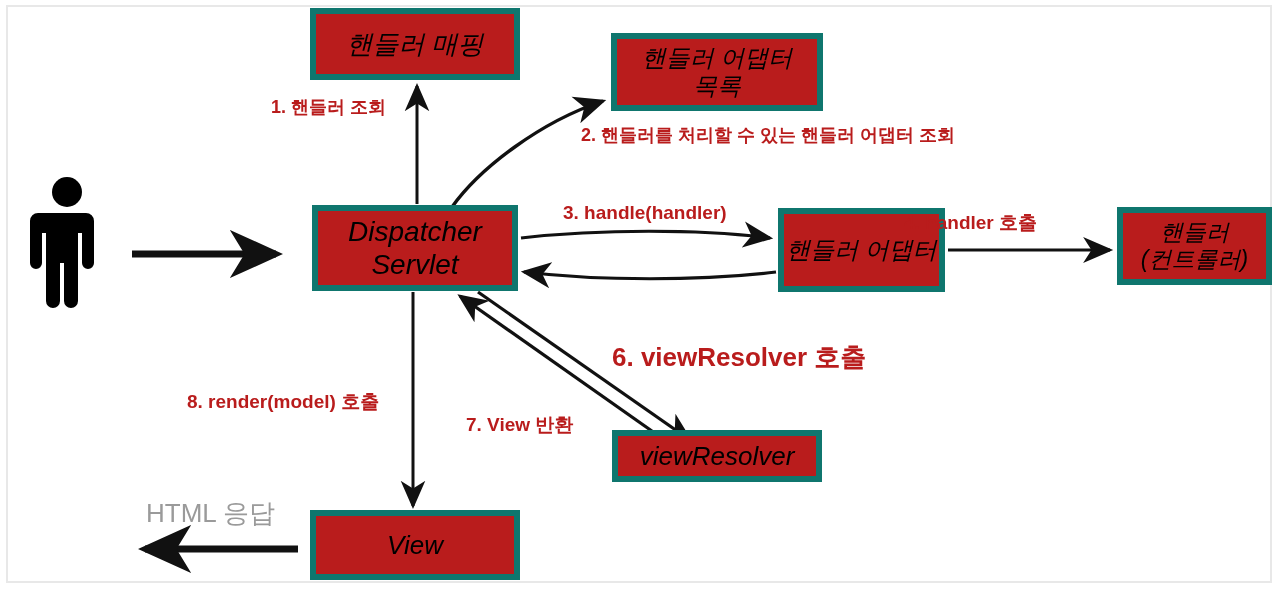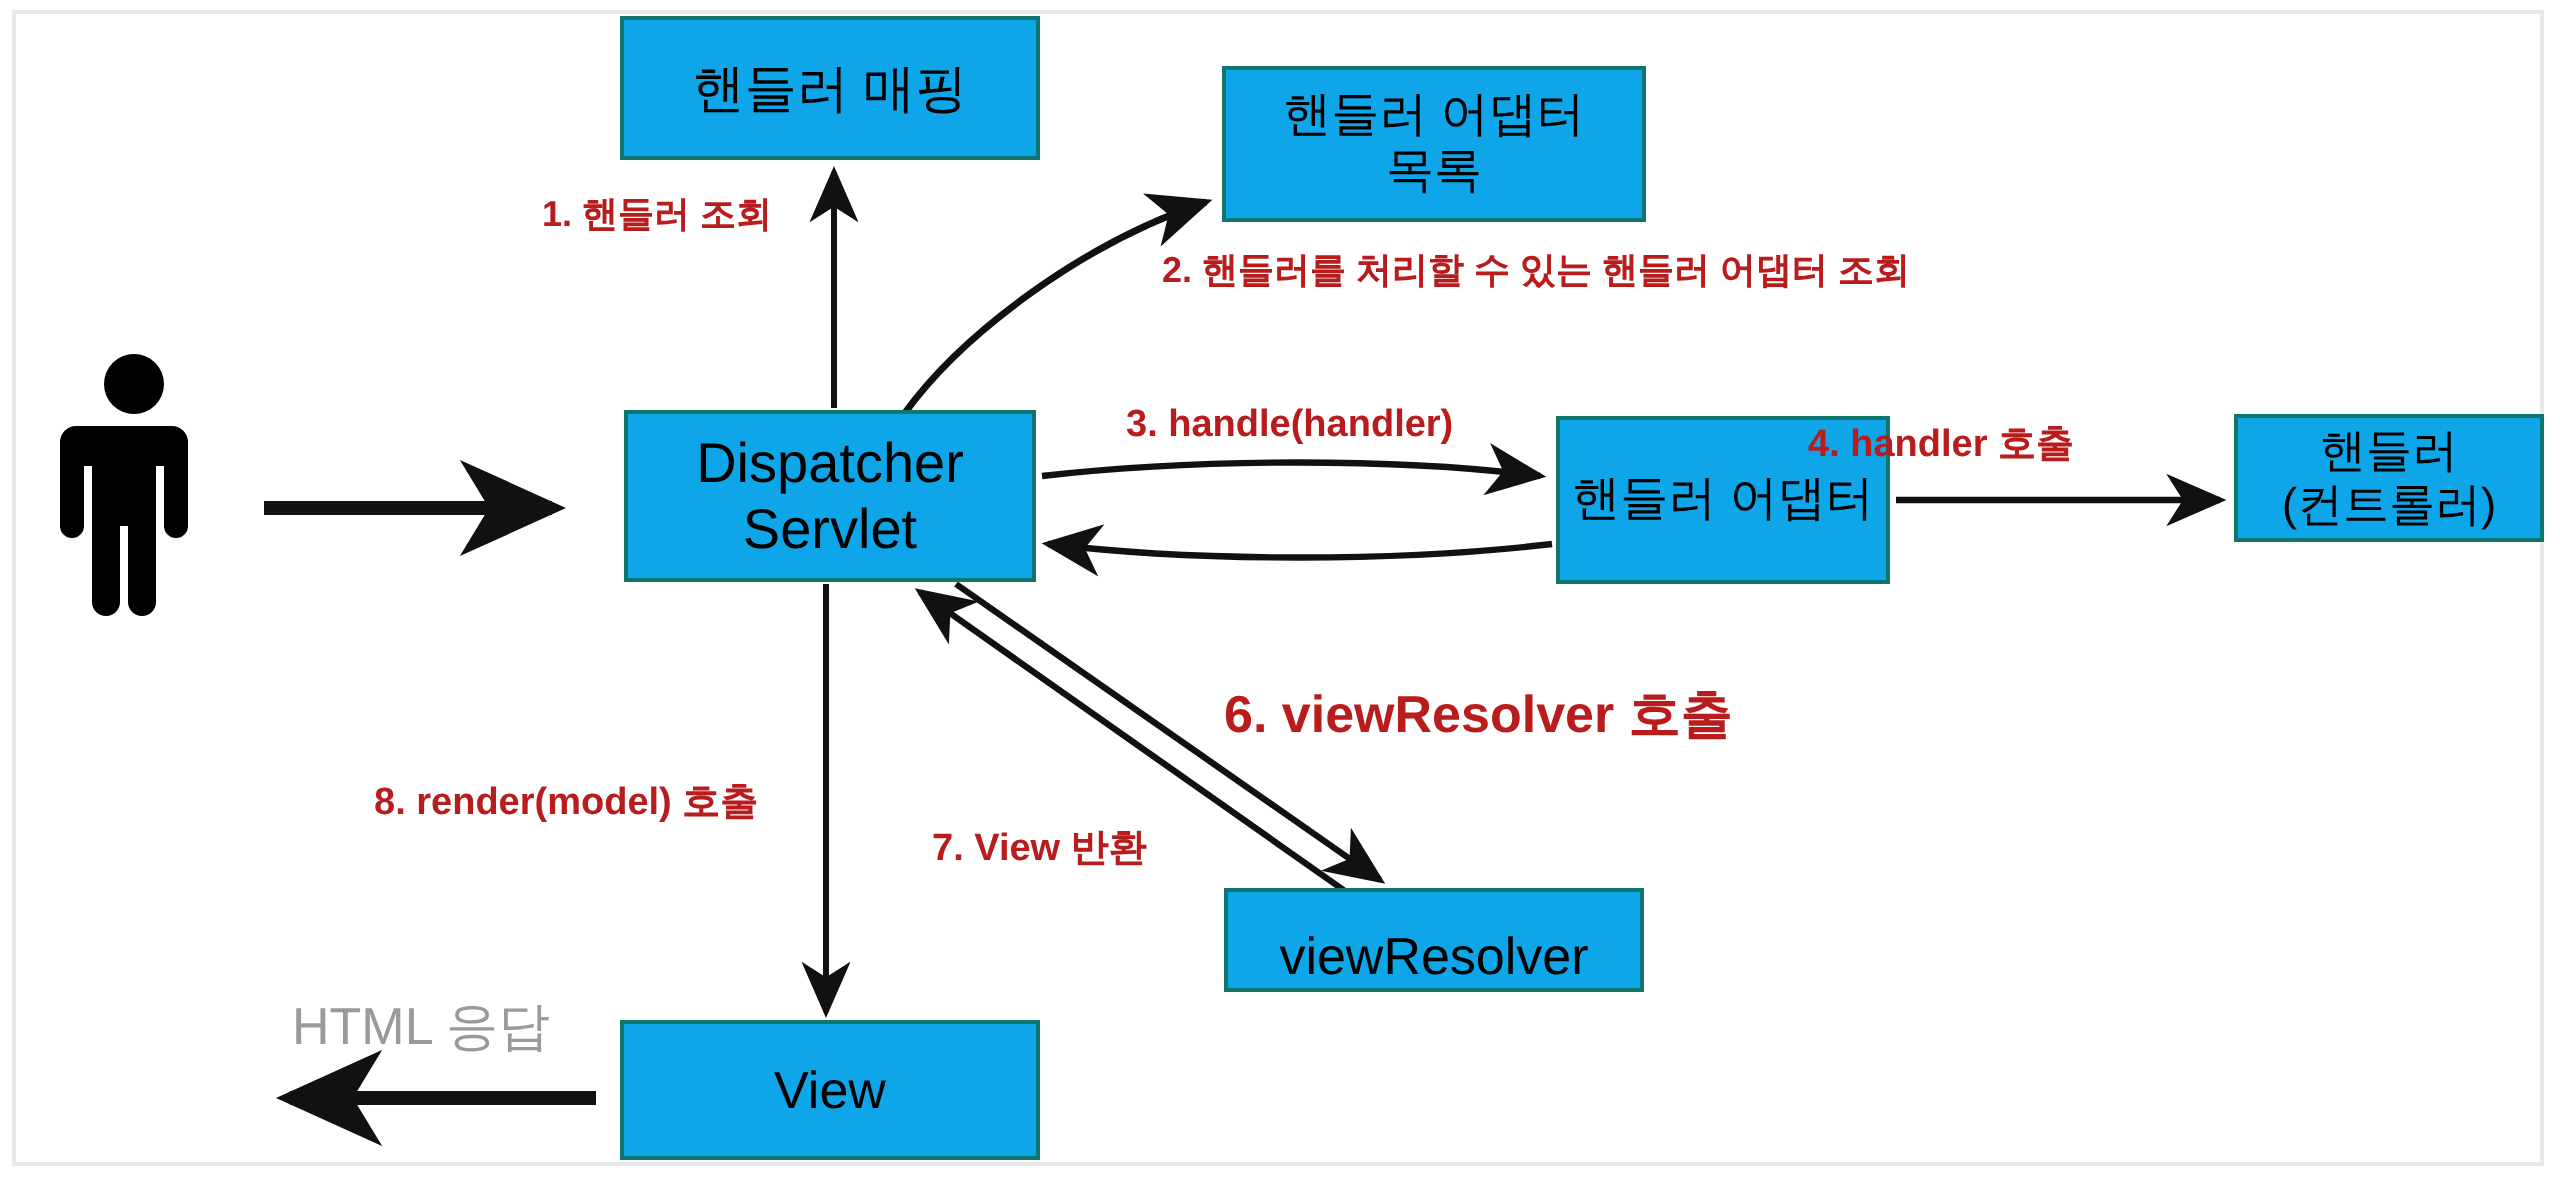--- a/index.html
+++ b/index.html
@@ -23,29 +23,30 @@
     width: 1266px;
     height: 578px;
     border: 2px solid #e8e8e8;
     box-sizing: border-box;
     pointer-events: none;
   }
   
   .box {
     position: absolute;
     box-sizing: border-box;
-    border: 2px solid #0f766e;
-    background: #0ea5e9;
+    border: 6px solid #0f766e;
+    background: #b91c1c;
     display: flex;
     align-items: center;
     justify-content: center;
     text-align: center;
     color: #000000;
     line-height: 1.18;
     white-space: pre-line;
+    font-style: italic;
   }
   .box-label {
     display: block;
     width: 100%;
     text-align: center;
     white-space: pre-line;
   }
   
   .lbl {
     position: absolute;
@@ -148,26 +149,26 @@
 
   <div class="box" style="left:312px; top:205px; width:206px; height:86px; font-size:28px;">
     <span class="box-label">Dispatcher
 Servlet</span>
   </div>
 
   <div class="box" style="left:778px; top:208px; width:167px; height:84px; font-size:24px;">
     <span class="box-label">핸들러 어댑터</span>
   </div>
 
-  <div class="box" style="left:1117px; top:207px; width:155px; height:64px; font-size:23px;">
+  <div class="box" style="left:1117px; top:207px; width:155px; height:78px; font-size:23px;">
     <span class="box-label">핸들러
 (컨트롤러)</span>
   </div>
 
-  <div class="box" style="left:612px; top:444px; width:210px; height:52px; font-size:26px;align-items:flex-end;">
+  <div class="box" style="left:612px; top:430px; width:210px; height:52px; font-size:26px;">
     <span class="box-label">viewResolver</span>
   </div>
 
   <div class="box" style="left:310px; top:510px; width:210px; height:70px; font-size:26px;">
     <span class="box-label">View</span>
   </div>
 
 
   <div class="lbl-plain" style="left:146px; top:500px; font-size:26px;">HTML 응답</div>
 

